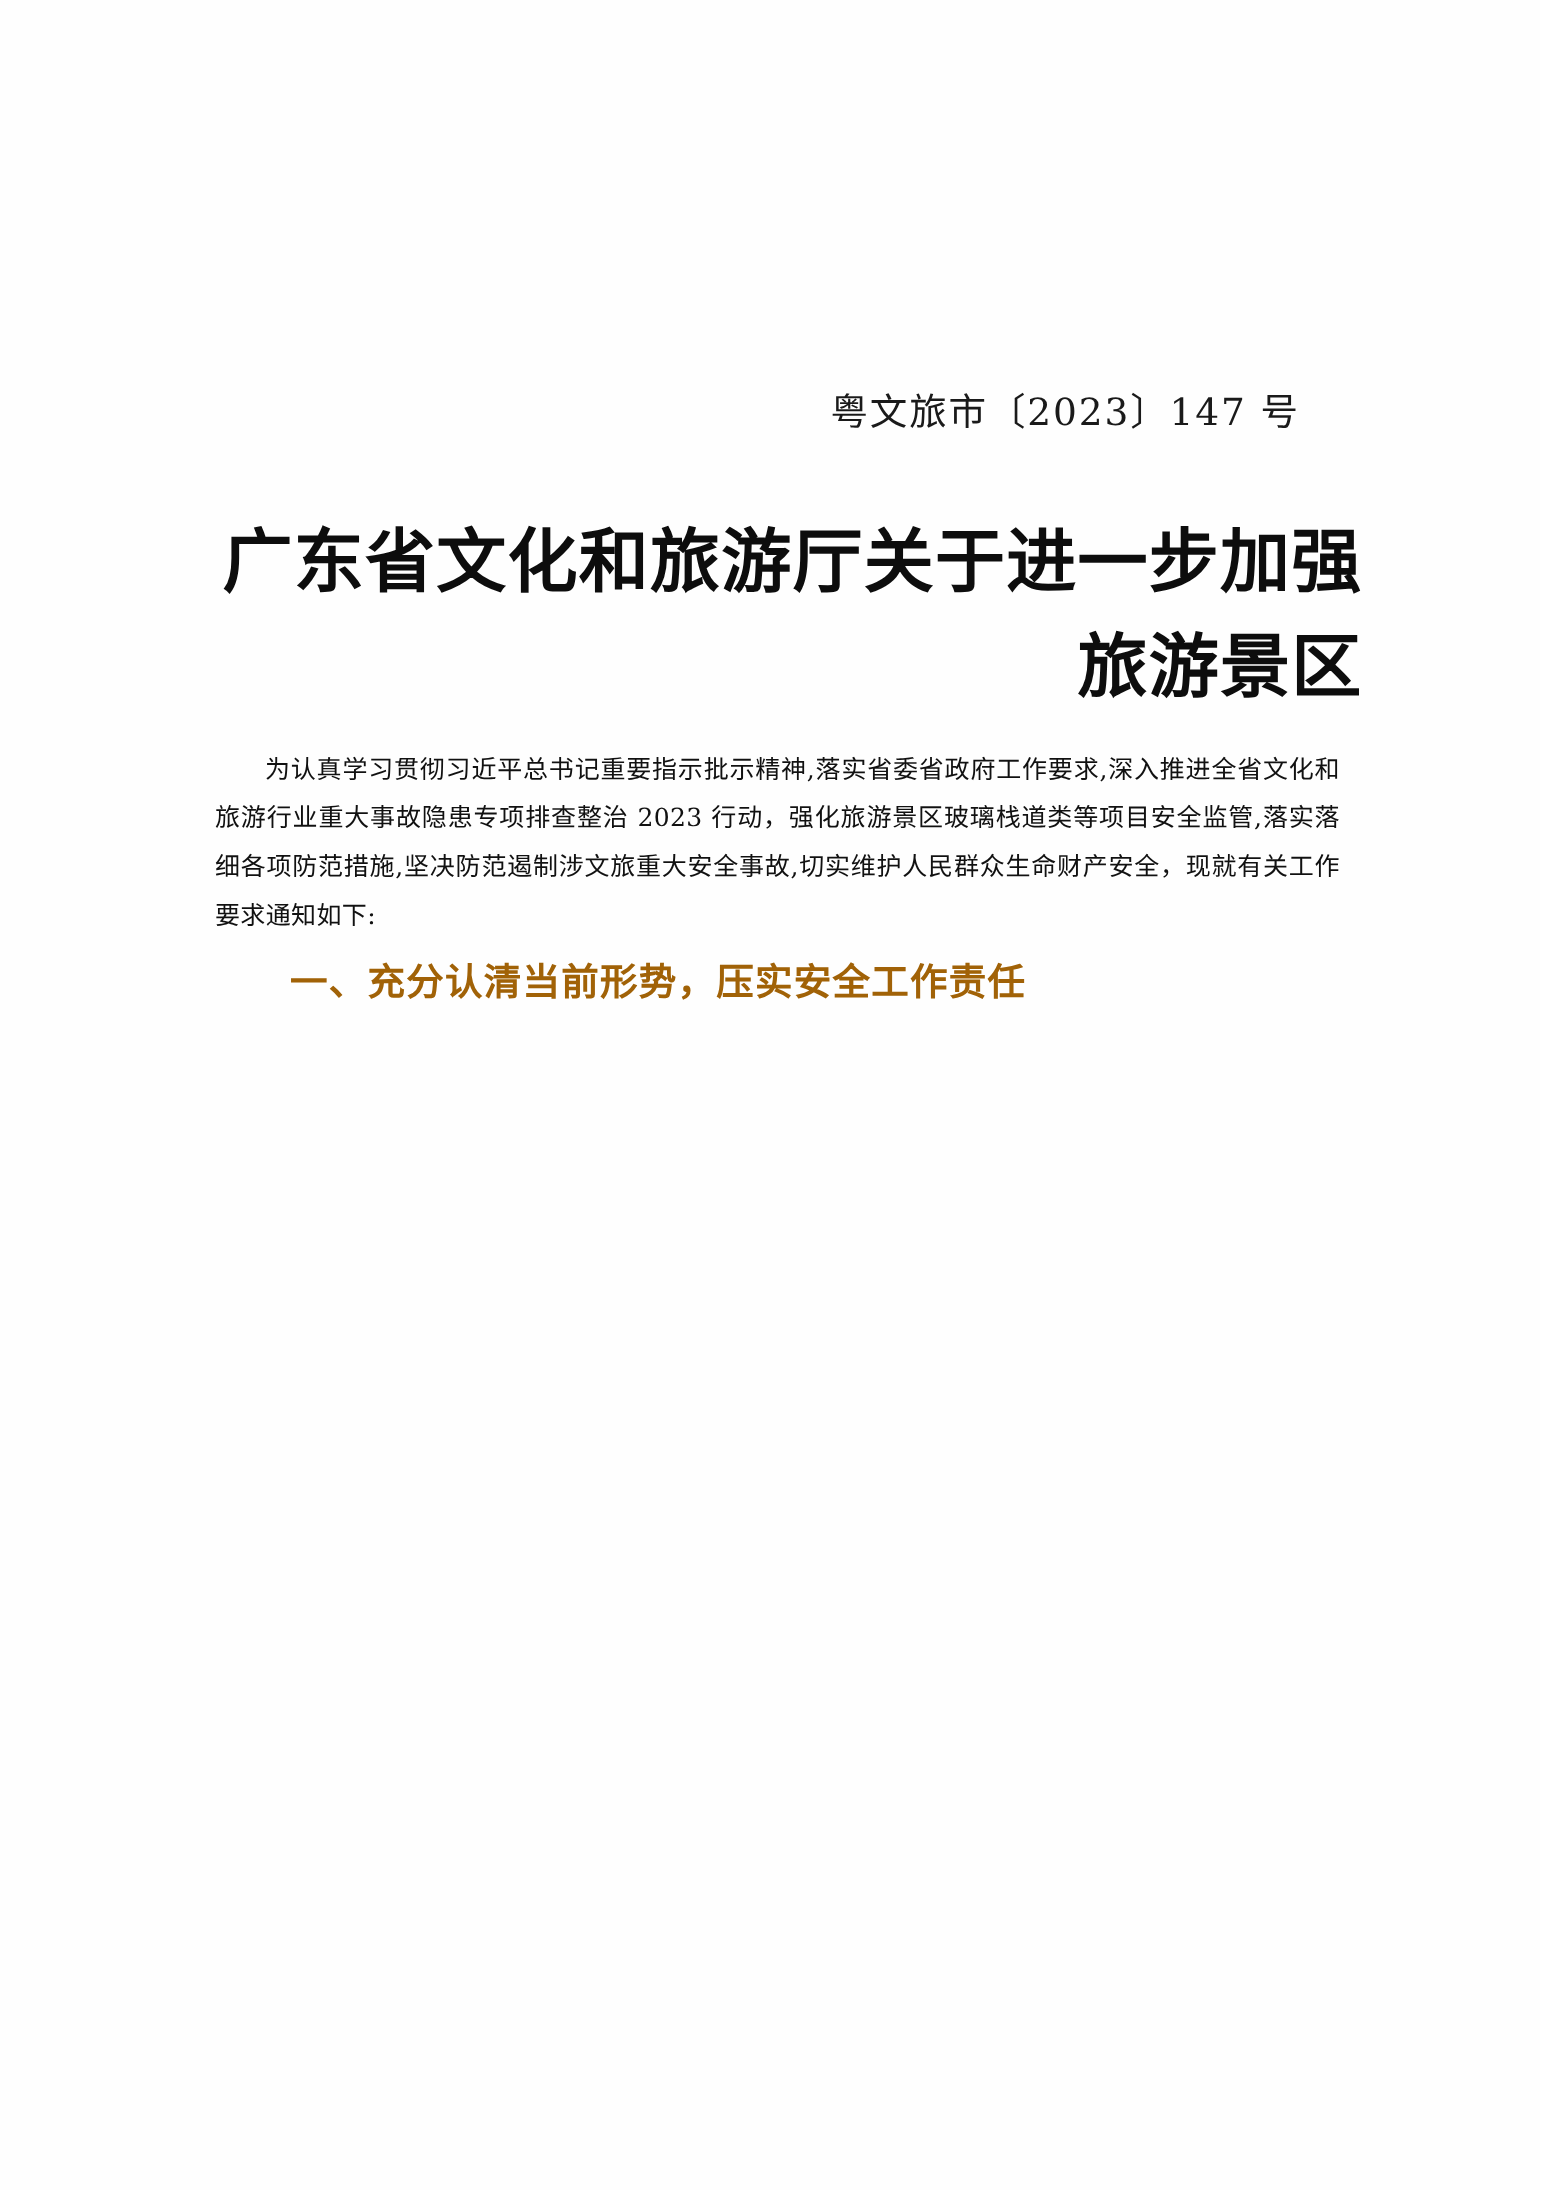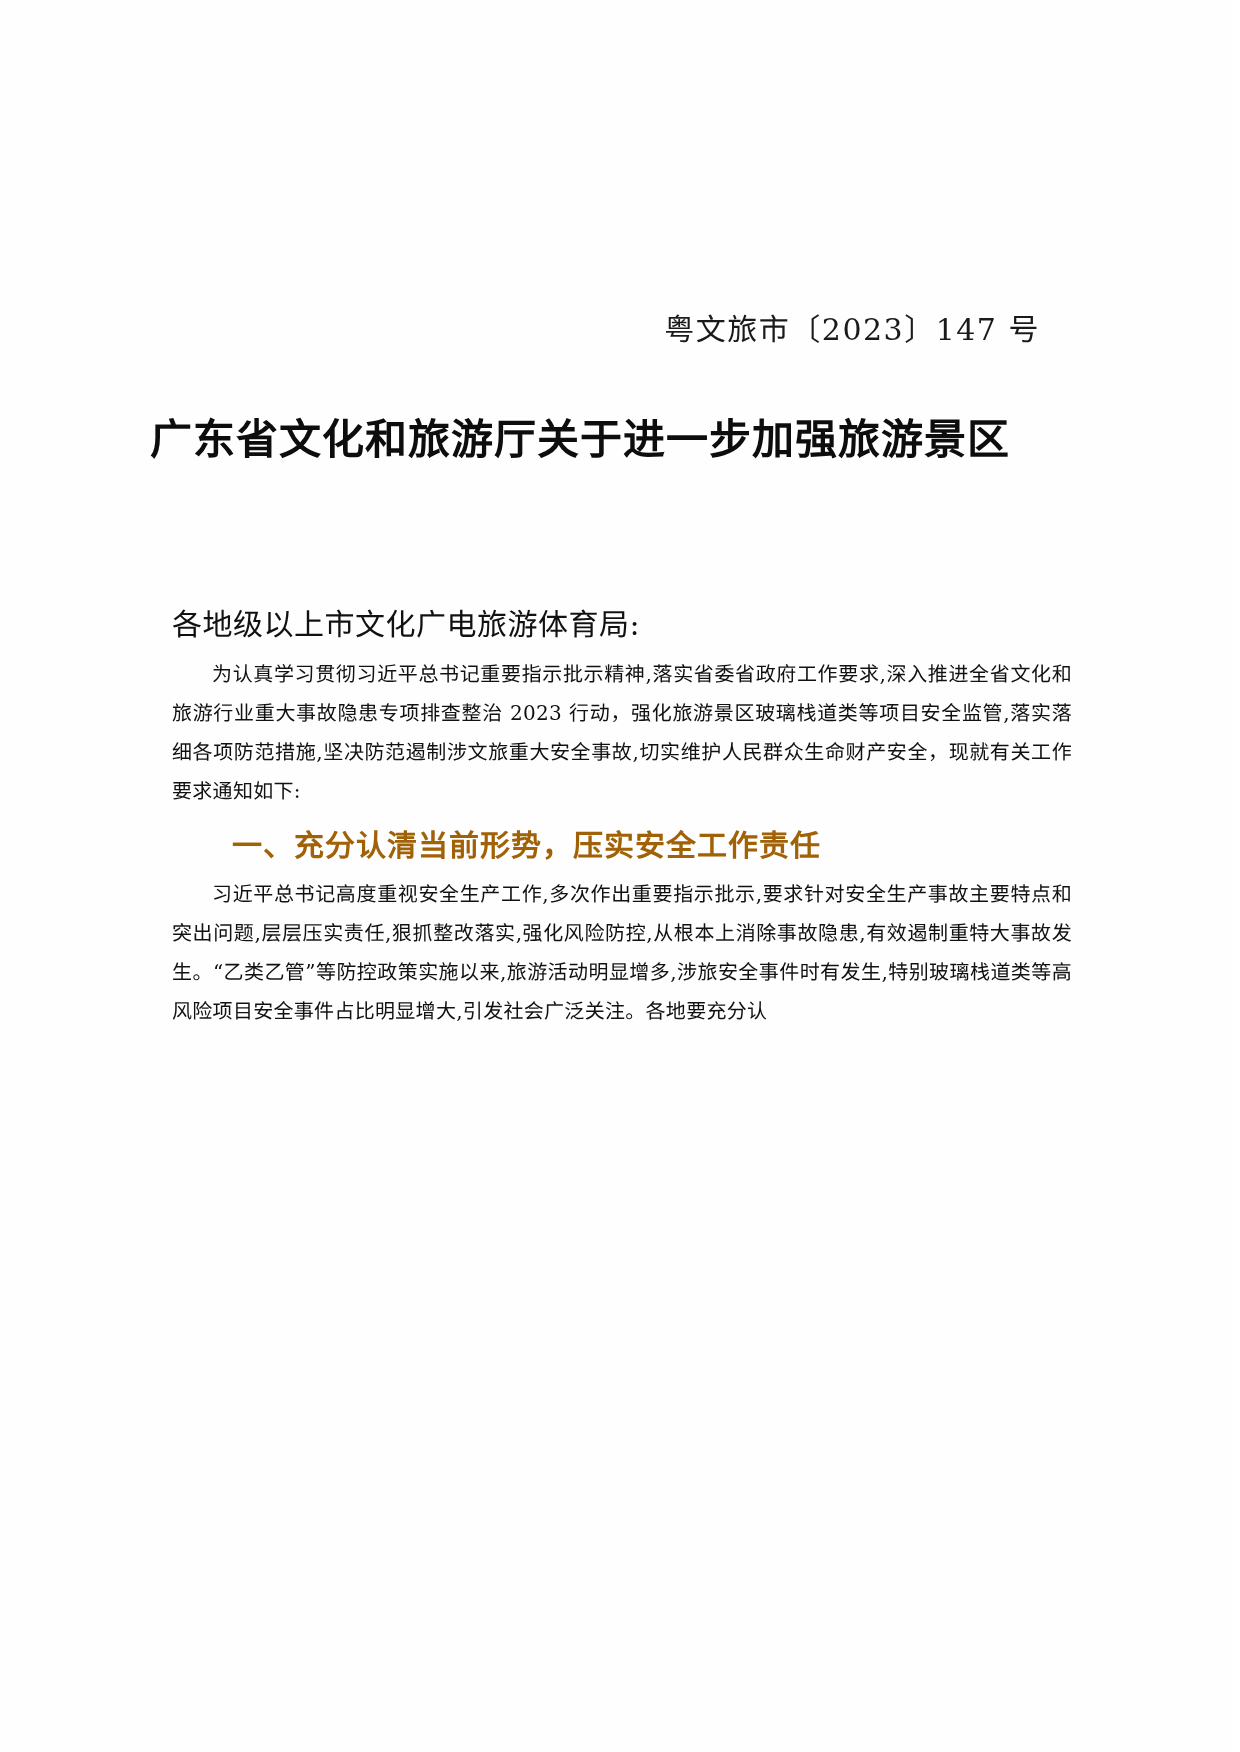--- a/index.html
+++ b/index.html
@@ -31,22 +31,22 @@
     letter-spacing: 1.5px;
     color: #1a1a1a;
     font-family: "DejaVu Serif", "Liberation Serif", serif;
     white-space: nowrap;
   }
   .doc-title {
     position: absolute;
     top: 408px;
     left: 150px;
     width: 940px;
-    text-align: left;
-    font-size: 42px;
+    text-align: right;
+    font-size: 56px;
     font-weight: bold;
     line-height: 1.5;
     letter-spacing: 1px;
     color: #0d0d0d;
     font-family: "DejaVu Serif", "Liberation Serif", serif;
   }
   .body-block {
     position: absolute;
     top: 596px;
     left: 172px;
@@ -84,23 +84,21 @@
 <div class="page">
 
   <div class="doc-number">粤文旅市〔2023〕147 号</div>
 
   <div class="doc-title">
     <div>广东省文化和旅游厅关于进一步加强旅游景区</div>
   </div>
 
   <div class="body-block">
 
-    <div class="salutation">各地级以上市文化广电旅游体育局:</div>
 
     <p class="para">为认真学习贯彻习近平总书记重要指示批示精神,落实省委省政府工作要求,深入推进全省文化和旅游行业重大事故隐患专项排查整治 2023 行动，强化旅游景区玻璃栈道类等项目安全监管,落实落细各项防范措施,坚决防范遏制涉文旅重大安全事故,切实维护人民群众生命财产安全，现就有关工作要求通知如下:</p>
 
     <p class="section-heading">一、充分认清当前形势，压实安全工作责任</p>
 
-    <p class="para">习近平总书记高度重视安全生产工作,多次作出重要指示批示,要求针对安全生产事故主要特点和突出问题,层层压实责任,狠抓整改落实,强化风险防控,从根本上消除事故隐患,有效遏制重特大事故发生。“乙类乙管”等防控政策实施以来,旅游活动明显增多,涉旅安全事件时有发生,特别玻璃栈道类等高风险项目安全事件占比明显增大,引发社会广泛关注。各地要充分认</p>
 
   </div>
 
 </div>
 
 </body></html>

